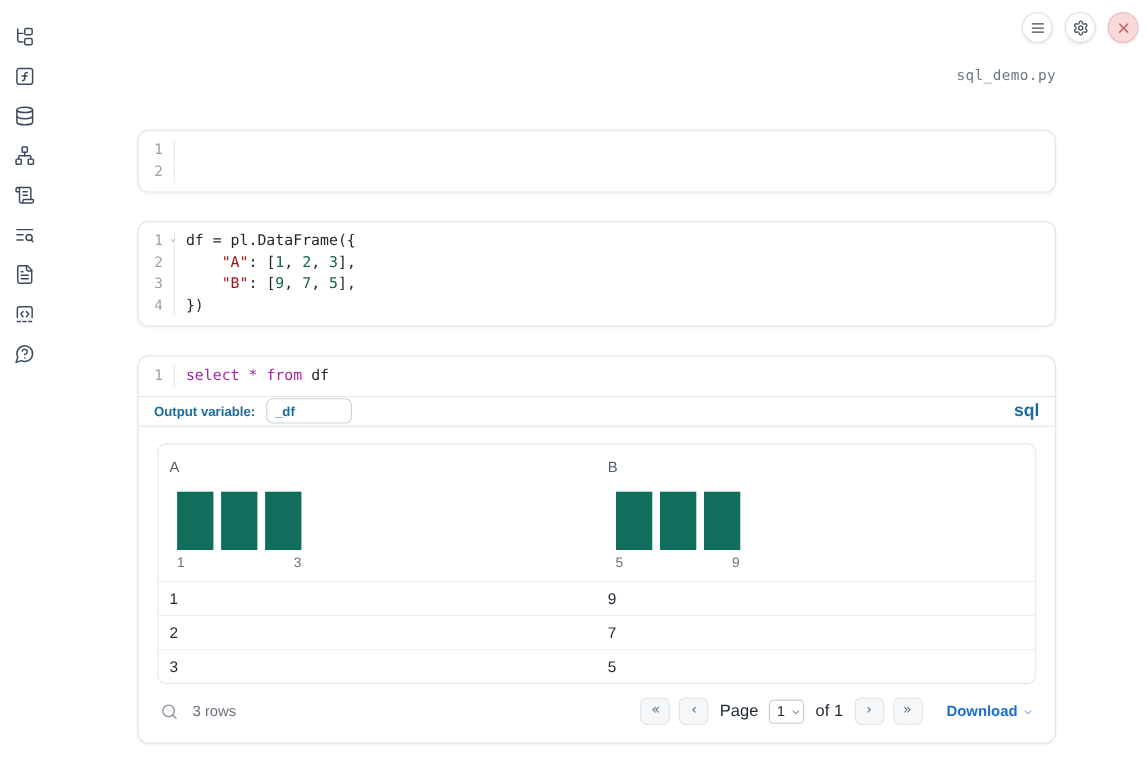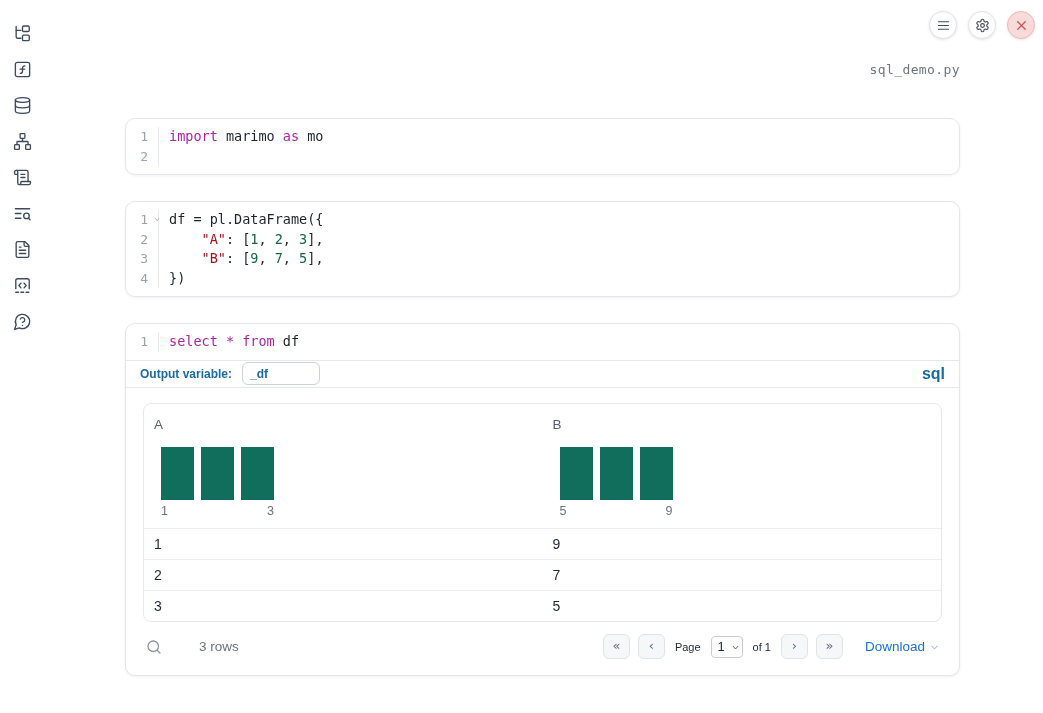--- a/index.html
+++ b/index.html
@@ -78,40 +78,40 @@
   .table-card { border:1px solid #e5e7eb; border-radius:8px; overflow:hidden; }
   .hist-header { display:flex; padding-top:13px; }
   .hist-col { width:50%; padding:0 10px 6px; }
   .hist-label { font-size:13.5px; color:#57606e; }
   .bars { display:flex; gap:7px; height:53px; align-items:flex-end; margin:15px 0 4px 7px; }
   .bar { width:33px; height:100%; background:#116e5d; }
   .ticks { display:flex; justify-content:space-between; width:113px; margin-left:7px; font-size:12.5px; color:#6b7280; padding-bottom:4px; }
   .data-row { display:flex; border-top:1px solid #edeef2; }
   .data-cell { width:50%; padding:7px 10px; font-size:14px; color:#1f2733; }
 
-  .table-footer { display:flex; align-items:center; margin-top:11px; padding:0 2px; height:28px;gap:24px; }
+  .table-footer { display:flex; align-items:center; margin-top:11px; padding:0 2px; height:28px; }
   .search-icon { width:18px; height:18px; color:#8a93a0; margin-right:12px; cursor:pointer; }
   .search-icon svg { width:18px; height:18px; stroke:currentColor; fill:none; stroke-width:1.7; stroke-linecap:round; }
   .row-count { font-size:13.5px; color:#6b7280; }
   .pager { margin-left:auto; display:flex; align-items:center; gap:8px; }
   .pg-btn {
     width:27px; height:25px; border:1px solid #e0e3e8; background:#f6f7f9;
     border-radius:6px; color:#5a6b7e; font-size:13px;
     display:flex; align-items:center; justify-content:center; cursor:pointer;
     font-family:"DejaVu Sans", sans-serif; padding-bottom:2px;
   }
-  .pg-label { font-size:11px; color:#1f2733; margin:0 2px; }
+  .pg-label { font-size:15px; color:#1f2733; margin:0 2px; }
   .page-select-wrap { position:relative; }
   .page-select {
     appearance:none; -webkit-appearance:none;
     height:22px; min-width:32px; border:1px solid #c9cdd3; border-radius:4px;
     background:#fff; font-size:13px; padding:0 14px 0 6px; color:#1f2733;
   }
   .page-select-wrap svg { position:absolute; right:3px; top:7px; width:9px; height:9px; stroke:#333; fill:none; stroke-width:2; pointer-events:none; }
-  .download { margin-left:14px; display:flex; align-items:center; gap:4px; color:#1a6fd1; font-size:13.5px; cursor:pointer; }
+  .download { margin-left:14px; display:flex; align-items:center; gap:4px; color:#1a6fd1; font-size:13.5px; cursor:pointer;font-weight:bold; }
   .download svg { width:11px; height:11px; stroke:#6da4e4; fill:none; stroke-width:2; stroke-linecap:round; stroke-linejoin:round; margin-top:2px; }
 </style>
 </head>
 <body>
 
 <div class="sidebar">
   <div class="sb-item">
     <svg viewBox="0 0 24 24">
         <path d="M4 3v13a2 2 0 0 0 2 2h4"></path>
         <path d="M4 8h6"></path>
@@ -208,21 +208,20 @@
 </div>
 
 <div class="main">
 
   <div class="nb-title">sql_demo.py</div>
 
   <div class="cell cell-1">
     <div class="code-block">
       <div class="cl">
         <span class="ln">1</span>
-        <span class="code"><span class="tk-kw">import</span><span> marimo </span><span class="tk-kw">as</span><span> mo</span></span>
       </div>
       <div class="cl">
         <span class="ln">2</span>
       </div>
     </div>
   </div>
 
   <div class="cell">
     <div class="code-block">
       <div class="cl">

